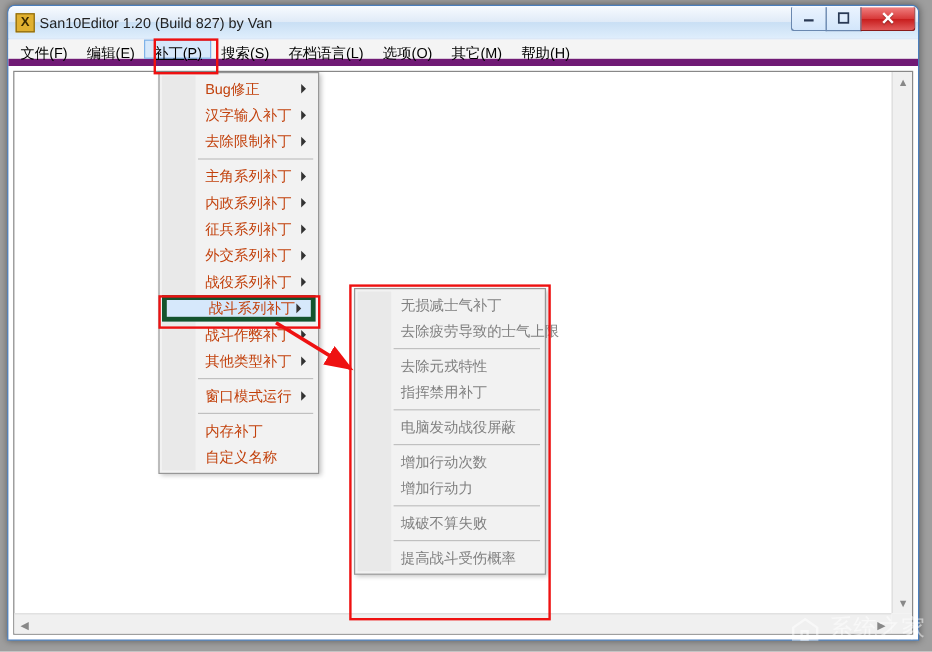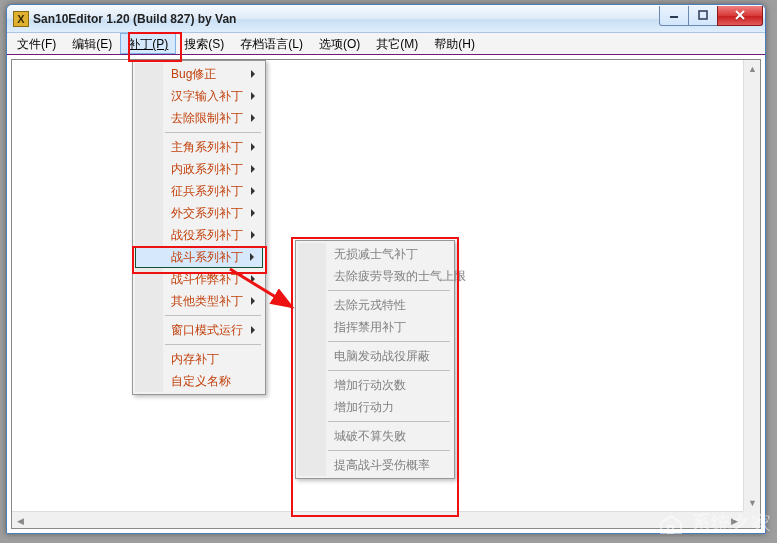--- a/index.html
+++ b/index.html
@@ -36,21 +36,21 @@
     border-radius: 6px 6px 0 0;
   }
   .app-icon {
     width: 16px; height: 16px;
     margin: 0 4px;
     background: #e0b030;
     display: flex; align-items: center; justify-content: center;
     color: #3a2a00; font-weight: bold; font-size: 11px;
     border: 1px solid #8a6a10;
   }
-  .title-text { flex: 0 0 auto; color: #222; font-weight: bold; }
+  .title-text { flex: 0 0 auto; color: #222; }
   .titlebar-spacer { flex: 1; }
   .win-controls { display: flex; height: 20px; margin-top: -6px; }
   .win-btn {
     width: 30px; height: 20px;
     border: 1px solid #6a88b0;
     border-top: none;
     margin-left: -1px;
     display: flex; align-items: center; justify-content: center;
     font-size: 10px;
     background: linear-gradient(#eaf3fe, #d3e6fb);
@@ -61,21 +61,21 @@
     width: 46px;
     background: linear-gradient(#f08080, #d83a3a 50%, #c71b1b 51%, #e25a5a);
     color: #fff;
     border-color: #8a1a1a;
     border-radius: 0 0 3px 0;
   }
   .win-btn.close svg { filter: drop-shadow(0 1px 0 rgba(0,0,0,0.3)); }
   .menubar {
     height: 22px;
     background: #f4f4f4;
-    border-bottom: 1px solid #701a75;
+    border-bottom: 6px solid #701a75;
     display: flex;
     align-items: stretch;
     padding-left: 2px;
   }
   .menu-item {
     padding: 3px 8px 0 8px;
     cursor: default;
     color: #000;
   }
   .menu-item.active {
@@ -135,21 +135,21 @@
     display: flex;
     align-items: center;
     padding-left: 8px;
     padding-right: 28px;
     position: relative;
     color: #c2410c;
     white-space: nowrap;
   }
   .dd-item.hover {
     background: #d6e8fb;
-    border: 1px solid #14532d;
+    border: 4px solid #14532d;
     padding-left: 7px;
     padding-right: 22px;
     margin-left: -28px;
     padding-left: 35px;
     height: 22px;
   }
   .dd-item.hover { padding-left: 35px; }
   .dd-item .arrow {
     position: absolute;
     right: 8px; top: 50%; transform: translateY(-50%);

